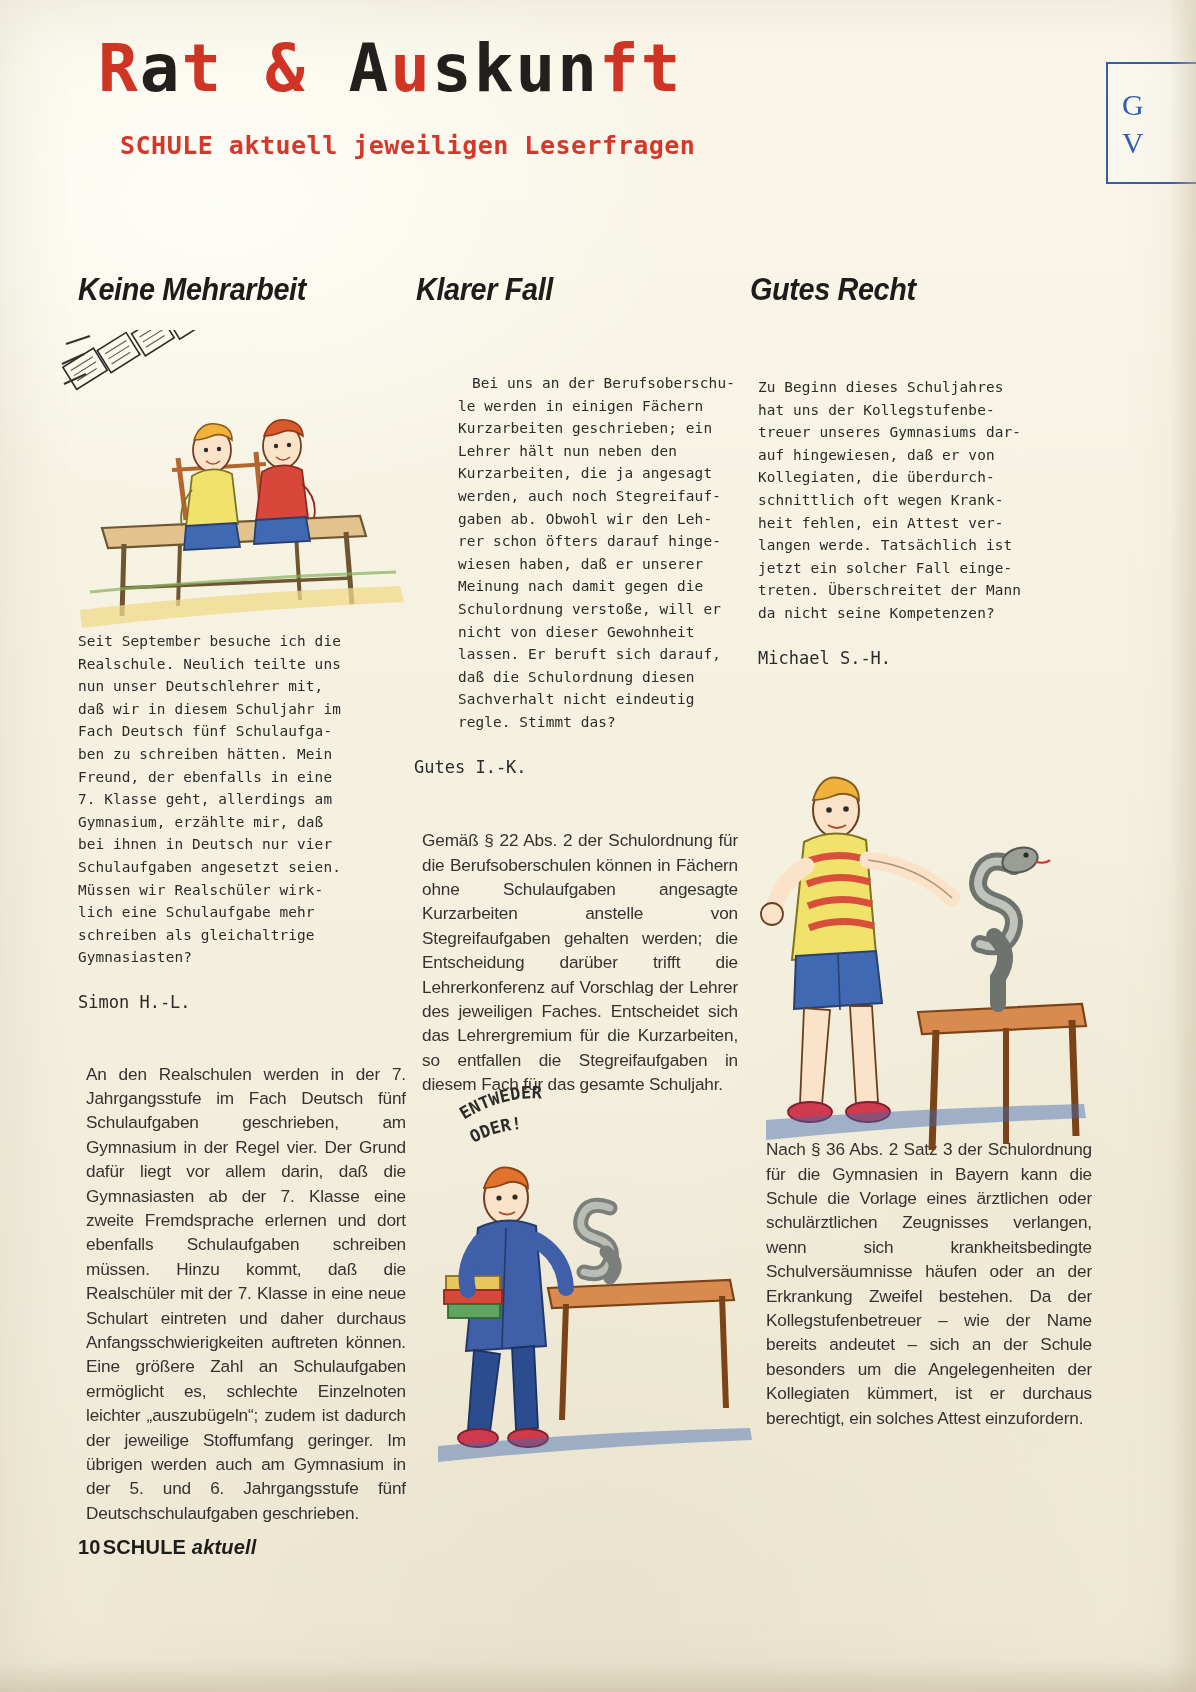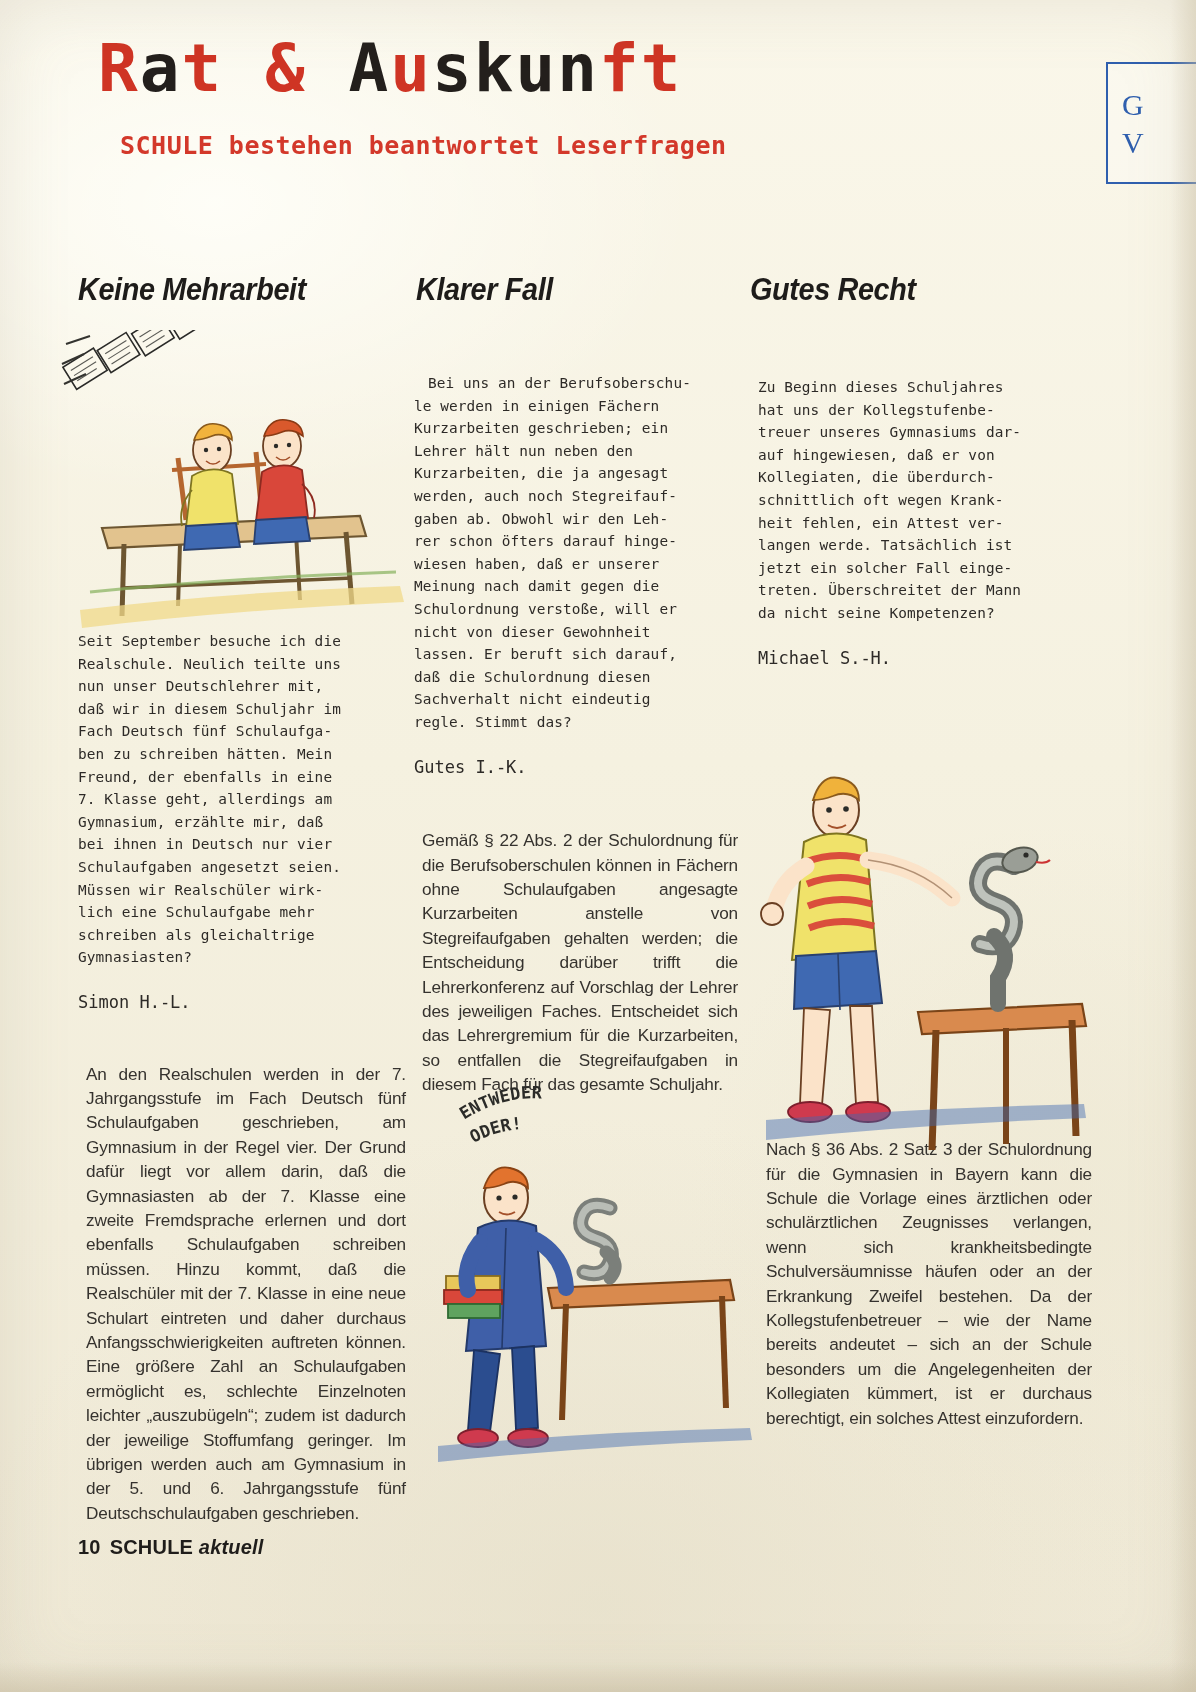--- a/index.html
+++ b/index.html
@@ -166,36 +166,36 @@
   .folio {
     position: absolute;
     left: 78px;
     top: 1536px;
     font-family: "Liberation Sans", sans-serif;
     font-size: 20px;
     font-weight: bold;
     color: #1f1d1b;
     letter-spacing: 0.2px;
   }
-  .folio .num { margin-right: 9px; }
+  .folio .num { margin-right: 2px; }
   .folio .ital { font-style: italic; margin-top: 12px; }
 
   
   .illus { position: absolute; }
   .illus svg { display: block; }
 </style>
 </head>
 <body>
 
 <div class="page">
   <div class="paper-texture"></div>
 
   <div class="masthead">
     <h1 class="masthead-title" id="mast-title"><span class="red">R</span><span class="blk">a</span><span class="red">t</span><span class="blk"> </span><span class="red">&amp;</span><span class="blk"> </span><span class="blk">A</span><span class="red">u</span><span class="blk">s</span><span class="blk">k</span><span class="blk">u</span><span class="blk">n</span><span class="red">f</span><span class="red">t</span></h1>
-    <div class="masthead-sub">SCHULE bestehen beantwortet Leserfragen</div>
+    <div class="masthead-sub">SCHULE aktuell jeweiligen Leserfragen</div>
   </div>
 
   <div class="corner-stamp">
     <div class="corner-stamp-text">G
 V</div>
   </div>
 
   <div class="headings">
     <div class="col-head c1">Keine Mehrarbeit</div>
     <div class="col-head c2">Klarer Fall</div>
@@ -220,21 +220,21 @@
 Müssen wir Realschüler wirk-
 lich eine Schulaufgabe mehr
 schreiben als gleichaltrige
 Gymnasiasten?</p>
       <p class="q-sign">Simon H.-L.</p>
       <p class="a-text" style="margin-top:48px;">An den Realschulen werden in der 7. Jahrgangsstufe im Fach Deutsch fünf Schulaufgaben geschrieben, am Gymnasium in der Regel vier. Der Grund dafür liegt vor allem darin, daß die Gymnasiasten ab der 7. Klasse eine zweite Fremdsprache erlernen und dort ebenfalls Schulaufgaben schreiben müssen. Hinzu kommt, daß die Realschüler mit der 7. Klasse in eine neue Schulart eintreten und daher durchaus Anfangsschwierigkeiten auftreten können. Eine größere Zahl an Schulaufgaben ermöglicht es, schlechte Einzelnoten leichter „auszubügeln“; zudem ist dadurch der jeweilige Stoffumfang geringer. Im übrigen werden auch am Gymnasium in der 5. und 6. Jahrgangsstufe fünf Deutschschulaufgaben geschrieben.</p>
     </div>
 
     <div class="col col2">
       <div style="height:42px;"></div>
-      <p class="q-text" style="text-indent:14px;">Bei uns an der Berufsoberschu-
+      <p class="q-text" style="text-indent:14px;margin-left:44px;">Bei uns an der Berufsoberschu-
 le werden in einigen Fächern
 Kurzarbeiten geschrieben; ein
 Lehrer hält nun neben den
 Kurzarbeiten, die ja angesagt
 werden, auch noch Stegreifauf-
 gaben ab. Obwohl wir den Leh-
 rer schon öfters darauf hinge-
 wiesen haben, daß er unserer
 Meinung nach damit gegen die
 Schulordnung verstoße, will er

